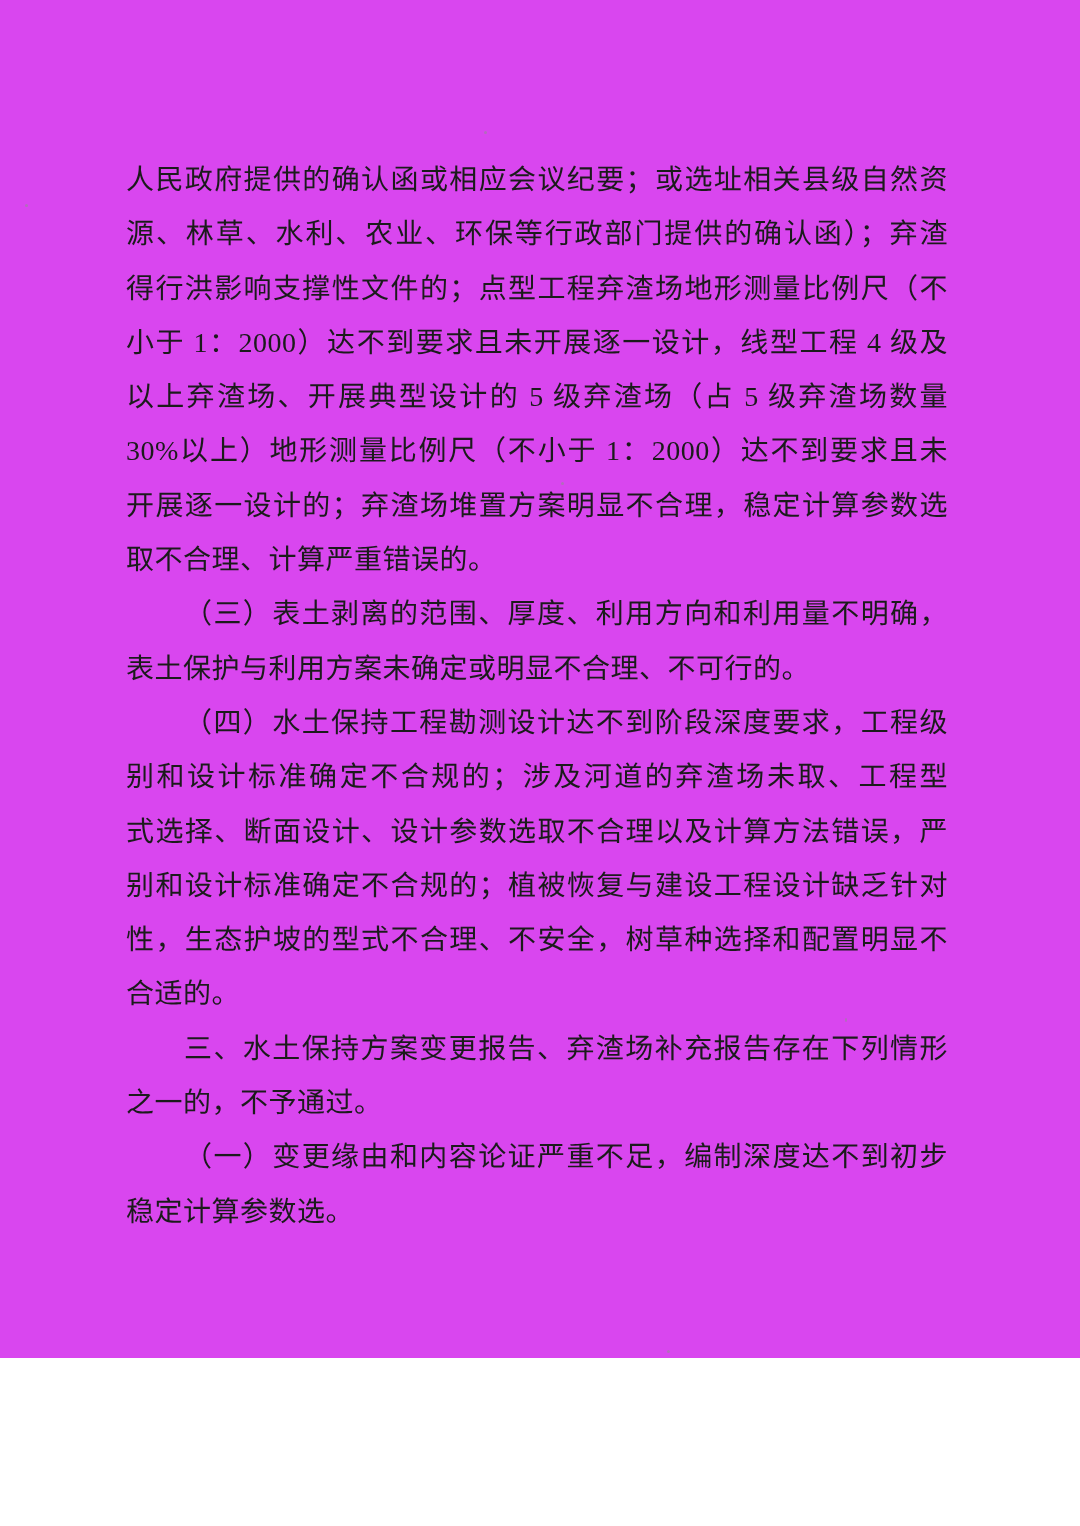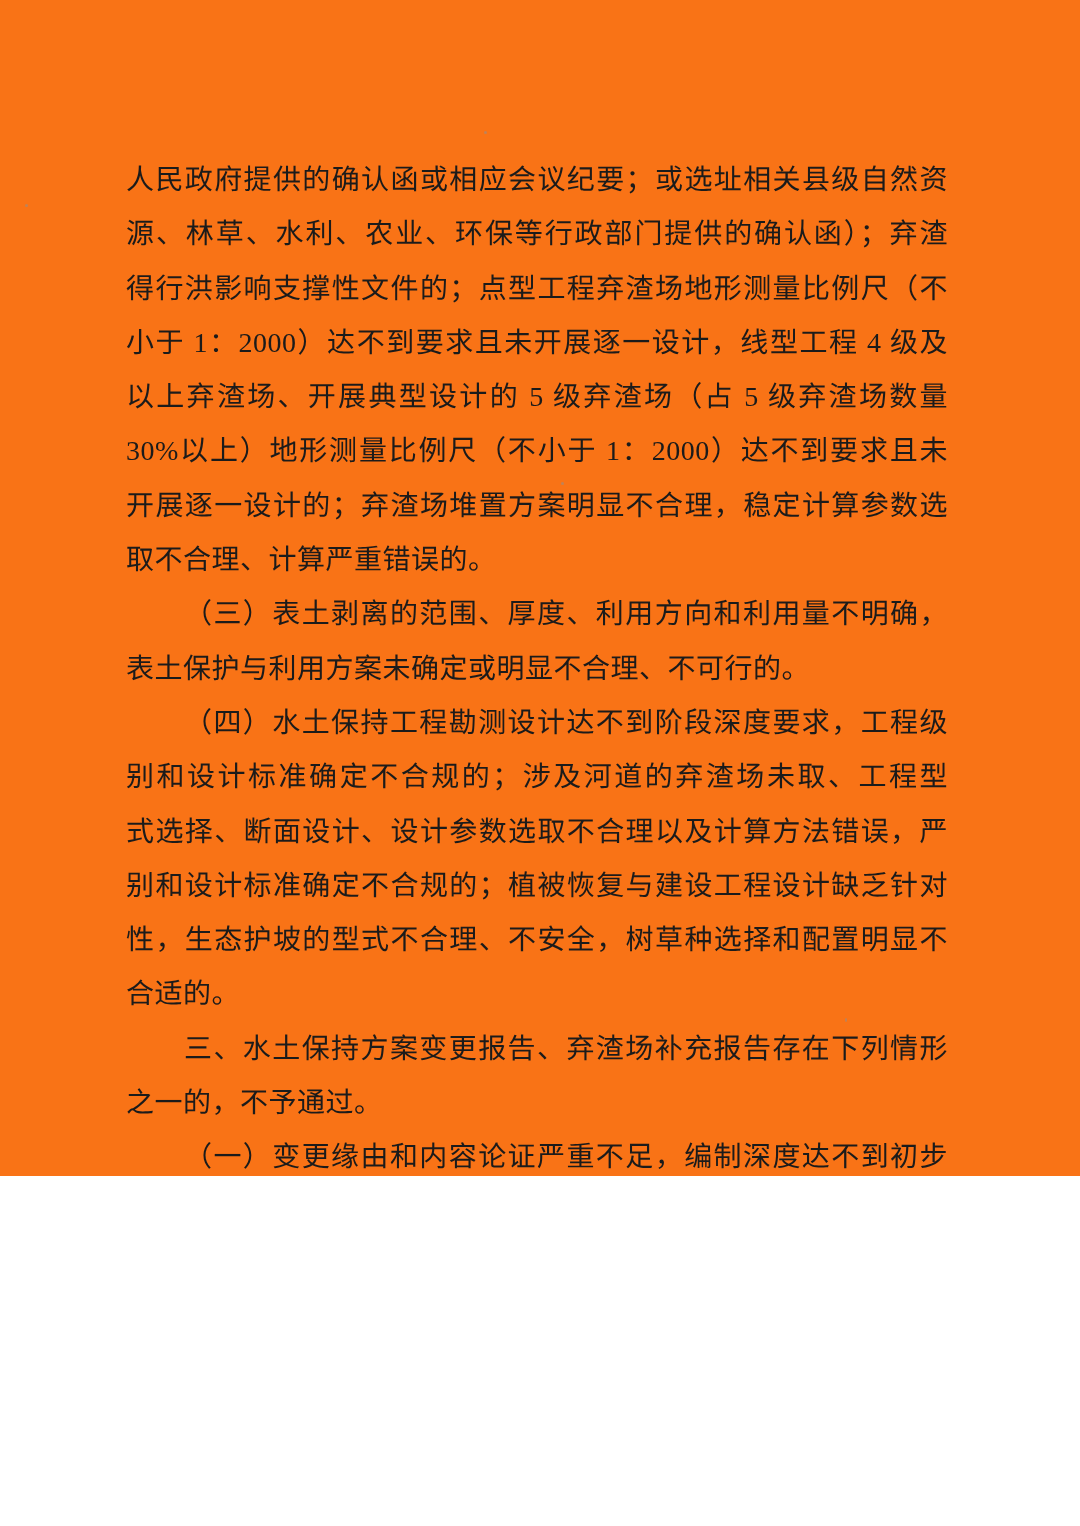--- a/index.html
+++ b/index.html
@@ -3,22 +3,22 @@
 <meta charset="utf-8">
 <style>
   html, body {
     margin: 0;
     padding: 0;
     background: #ffffff;
   }
   .page {
     position: relative;
     width: 1080px;
-    height: 1176px;
-    background: #f97316;
+    height: 1358px;
+    background: #d946ef;
     overflow: hidden;
     font-family: "Liberation Serif", "DejaVu Serif", serif;
     color: #1b1b1b;
   }
   .text-block {
     position: absolute;
     left: 126px;
     top: 153px;
     width: 822px;
   }

